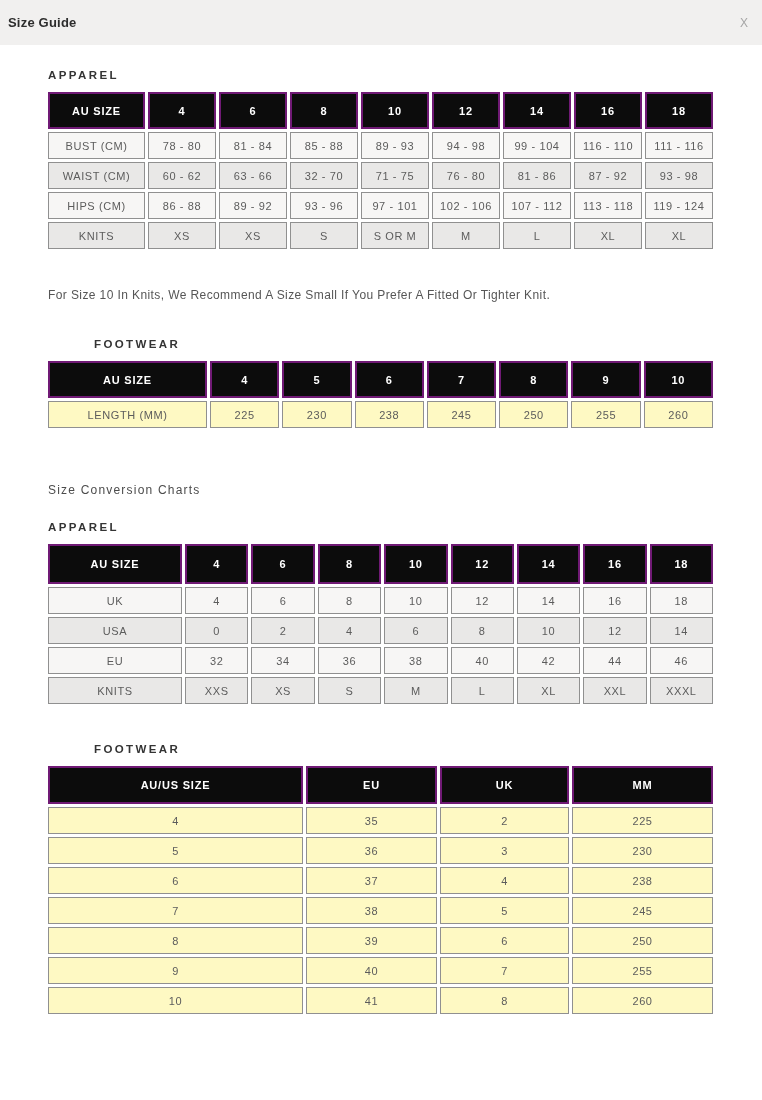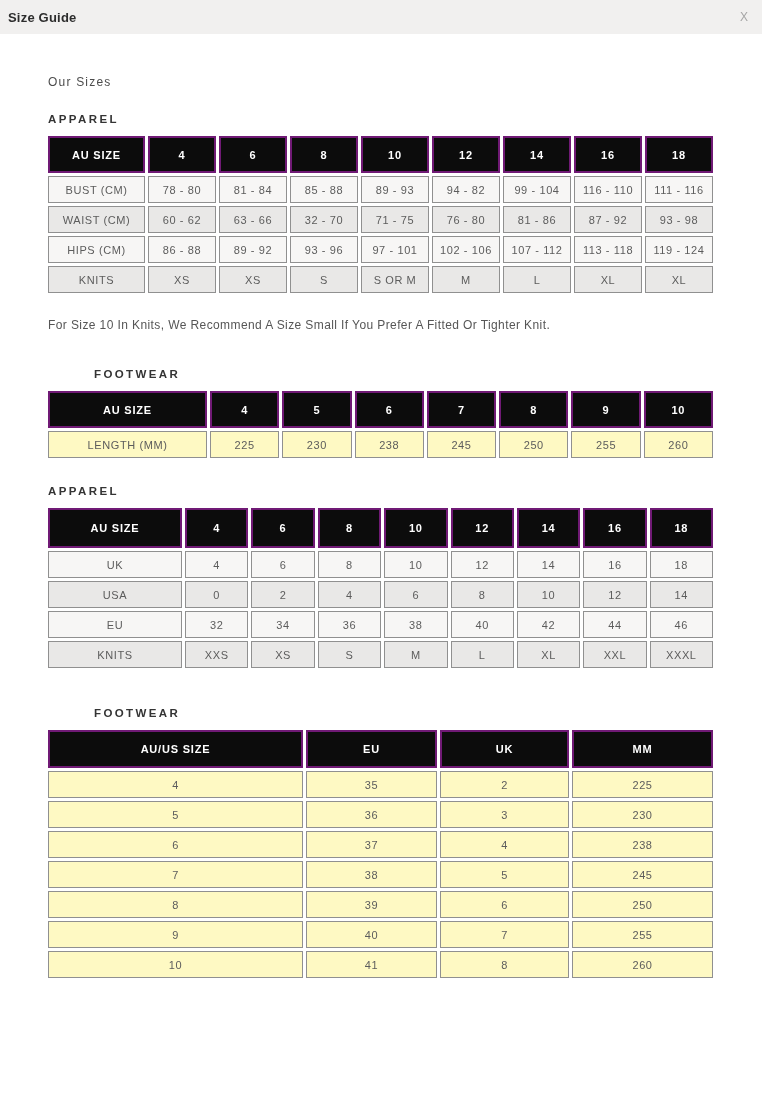--- a/index.html
+++ b/index.html
@@ -6,21 +6,21 @@
   html, body { width: 762px; }
   body {
     width: 762px; height: 1100px;
     background: #ffffff;
     font-family: "Liberation Sans", sans-serif;
     color: #3a3a3a;
     overflow: hidden;
   }
   
   .topbar {
-    width: 762px; height: 34px;
+    width: 762px; height: 45px;
     background: #f1f0ef;
     display: flex; align-items: center; justify-content: space-between;
     padding: 0 10px 0 8px;
     gap: 40px;
   }
   .topbar-title {
     font-size: 13px; font-weight: bold; color: #2d2d2d; letter-spacing: .2px;
   }
   .close-btn {
     background: none; border: none; cursor: pointer;
@@ -34,21 +34,21 @@
     margin-top: 41px;
   }
   .section-title.conversion { margin-top: 52px; }
   .sub-label {
     font-size: 11.5px; font-weight: bold; color: #343434; letter-spacing: 2.4px;
     margin-top: 24px; margin-bottom: 8px;
   }
   .sub-label.mt-big { margin-top: 36px; padding-left: 46px; }
   .note {
     font-size: 12px; color: #565656; letter-spacing: .4px;
-    margin-top: 22px;
+    margin-top: 36px;
   }
   
   table.size-table {
     border-collapse: separate; border-spacing: 3px;
     table-layout: fixed; width: 671px;
     margin-left: -3px;
   }
   table.size-table th {
     background: #0c0c0c; color: #ffffff;
     font-size: 11px; font-weight: bold; letter-spacing: .8px;
@@ -80,21 +80,20 @@
 </head>
 <body>
 
 <div class="topbar">
   <span class="topbar-title">Size Guide</span>
   <button class="close-btn">X</button>
 </div>
 
 <div class="content">
 
-  <div class="section-title">Our Sizes</div>
 
   <div class="sub-label">APPAREL</div>
   <table class="size-table striped t1">
       <thead>
         <tr>
           <th>AU SIZE</th>
           <th>4</th>
           <th>6</th>
           <th>8</th>
           <th>10</th>
@@ -104,21 +103,21 @@
           <th>18</th>
         </tr>
       </thead>
       <tbody>
         <tr>
           <td>BUST (CM)</td>
           <td>78 - 80</td>
           <td>81 - 84</td>
           <td>85 - 88</td>
           <td>89 - 93</td>
-          <td>94 - 82</td>
+          <td>94 - 98</td>
           <td>99 - 104</td>
           <td>116 - 110</td>
           <td>111 - 116</td>
         </tr>
         <tr>
           <td>WAIST (CM)</td>
           <td>60 - 62</td>
           <td>63 - 66</td>
           <td>32 - 70</td>
           <td>71 - 75</td>
@@ -175,20 +174,21 @@
           <td>230</td>
           <td>238</td>
           <td>245</td>
           <td>250</td>
           <td>255</td>
           <td>260</td>
         </tr>
       </tbody>
     </table>
 
+  <div class="section-title conversion">Size Conversion Charts</div>
 
   <div class="sub-label">APPAREL</div>
   <table class="size-table striped t3">
       <thead>
         <tr>
           <th>AU SIZE</th>
           <th>4</th>
           <th>6</th>
           <th>8</th>
           <th>10</th>

